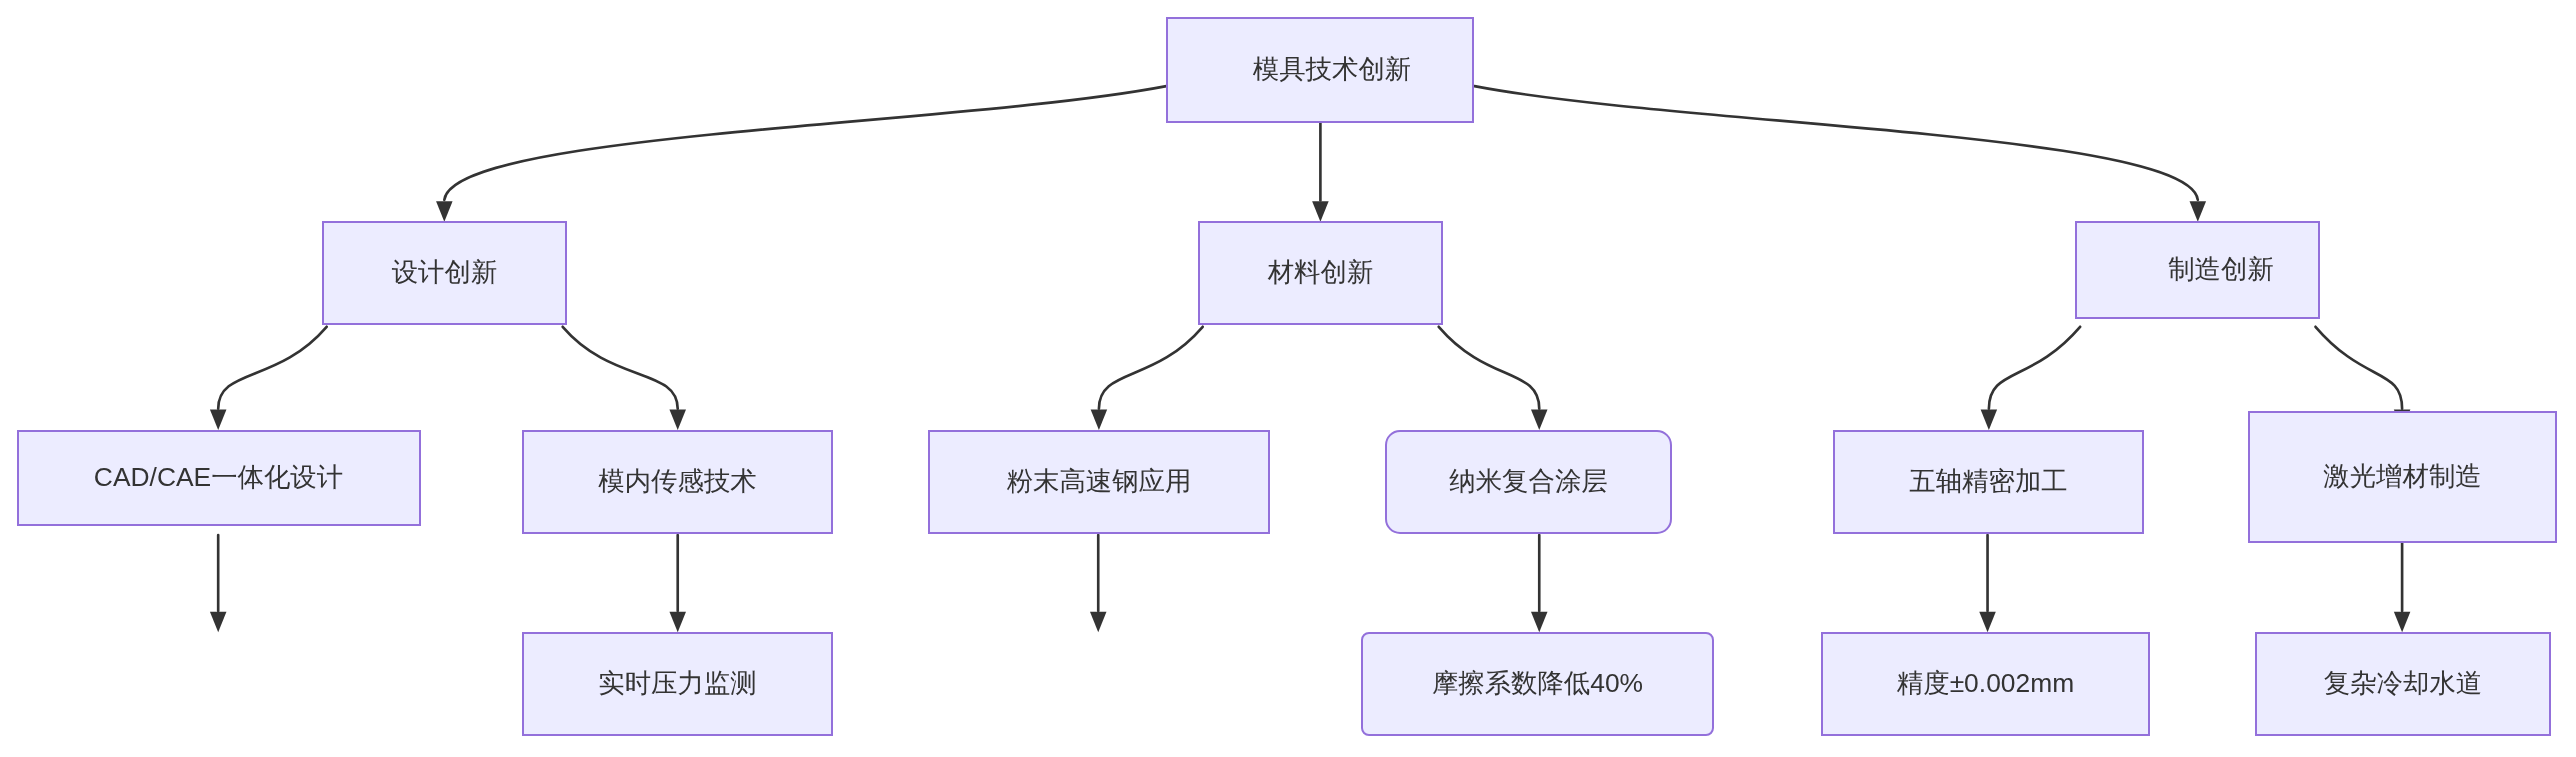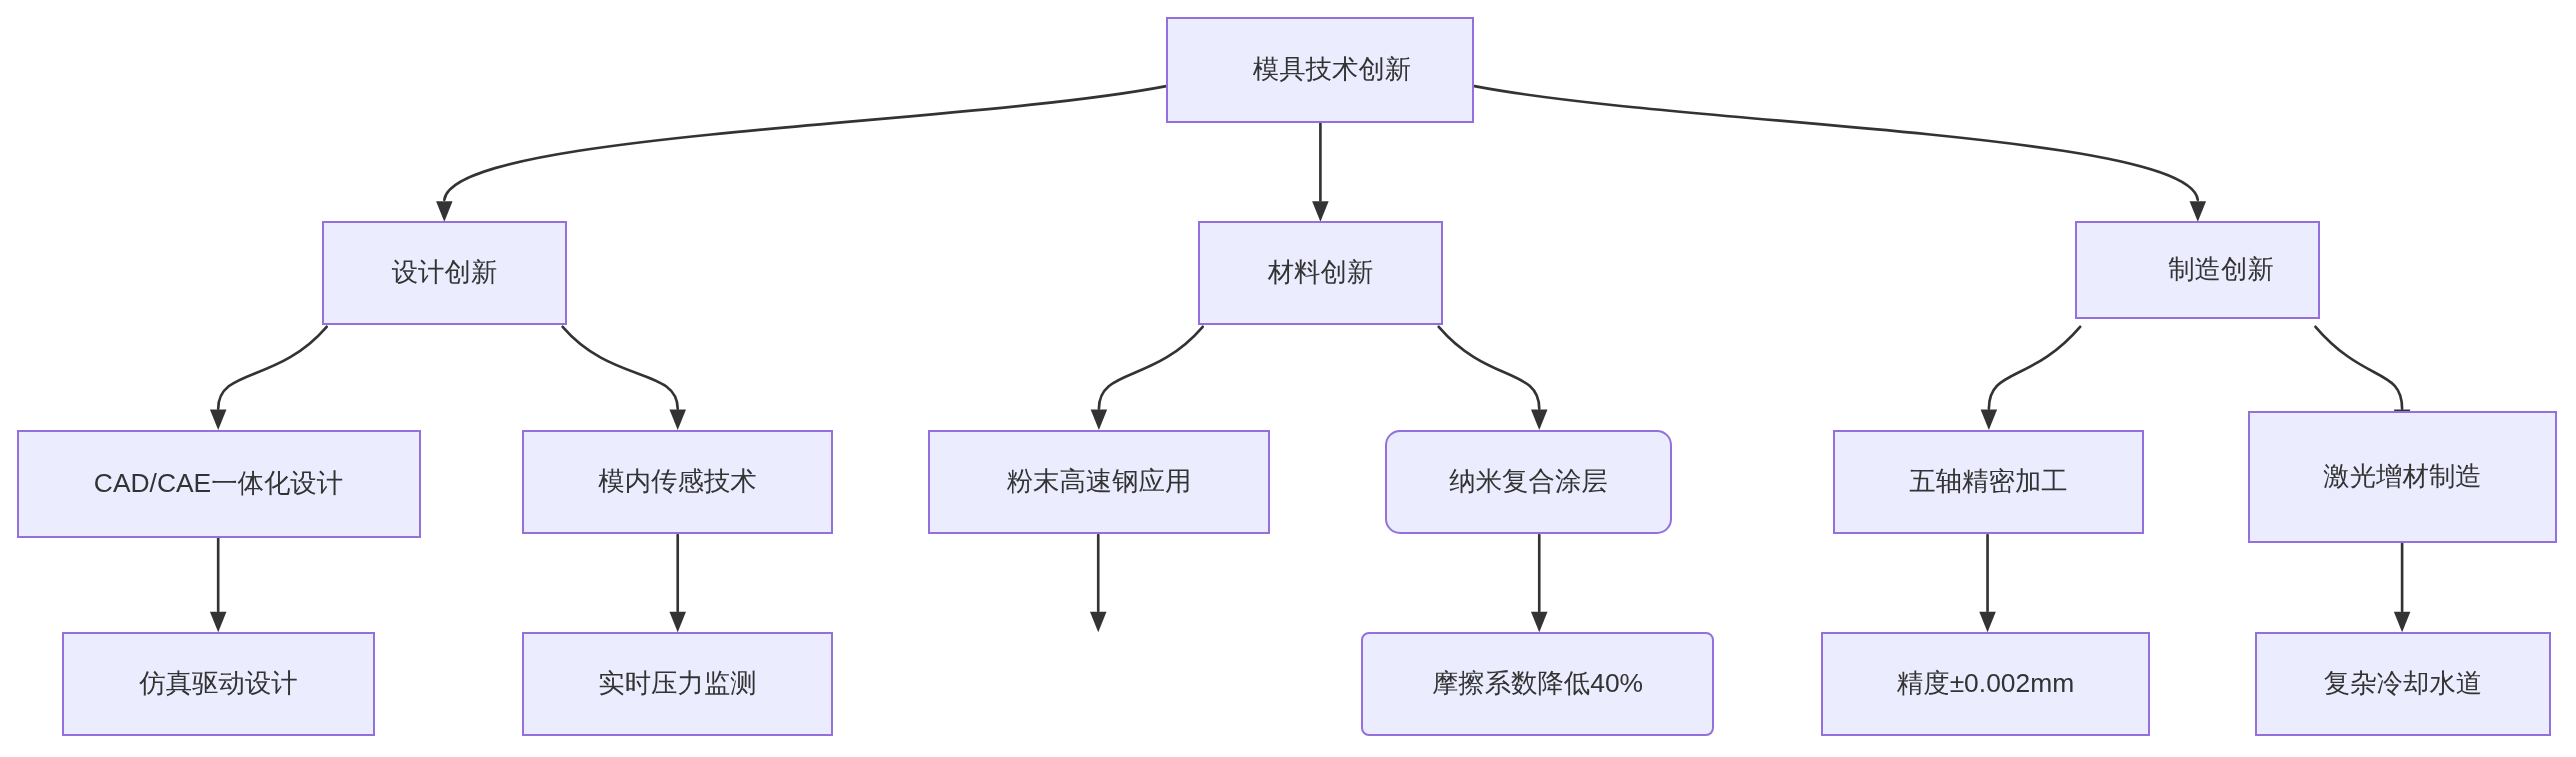--- a/index.html
+++ b/index.html
@@ -100,27 +100,26 @@
     <path class="edge-path" d="M 3633 809 L 3633 924"></path>
     <polygon class="arrowhead" points="3620.5,925 3645.5,925 3633,956"></polygon>
   </svg>
 
   <div class="node" style="left:1166px; top:16.5px; width:308px; height:106px;padding-left:24px;">模具技术创新</div>
 
   <div class="node" style="left:322px; top:221px; width:245px; height:104px;">设计创新</div>
   <div class="node" style="left:1198px; top:221px; width:245px; height:104px;">材料创新</div>
   <div class="node" style="left:2075px; top:221px; width:245px; height:98px;padding-left:47px;">制造创新</div>
 
-  <div class="node" style="left:16.5px; top:430px; width:404px; height:108px;">CAD/CAE一体化设计</div>
+  <div class="node" style="left:16.5px; top:430px; width:404px; height:96px;">CAD/CAE一体化设计</div>
   <div class="node" style="left:522px; top:430px; width:311px; height:104px;">模内传感技术</div>
   <div class="node" style="left:928px; top:430px; width:342px; height:104px;">粉末高速钢应用</div>
   <div class="node" style="left:1385px; top:430px; width:287px; height:104px;border-radius:15px;">纳米复合涂层</div>
   <div class="node" style="left:1833px; top:430px; width:311px; height:104px;">五轴精密加工</div>
   <div class="node" style="left:2248px; top:411px; width:309px; height:132px;">激光增材制造</div>
 
-  <div class="node" style="left:62px; top:632px; width:313px; height:104px;">仿真驱动设计</div>
   <div class="node" style="left:522px; top:632px; width:311px; height:104px;">实时压力监测</div>
   <div class="node" style="left:1361px; top:632px; width:353px; height:104px;border-radius:8px;">摩擦系数降低40%</div>
   <div class="node" style="left:1821px; top:632px; width:329px; height:104px;">精度±0.002mm</div>
   <div class="node" style="left:2255px; top:632px; width:296px; height:104px;">复杂冷却水道</div>
 
 </div>
 
 
 </body></html>

